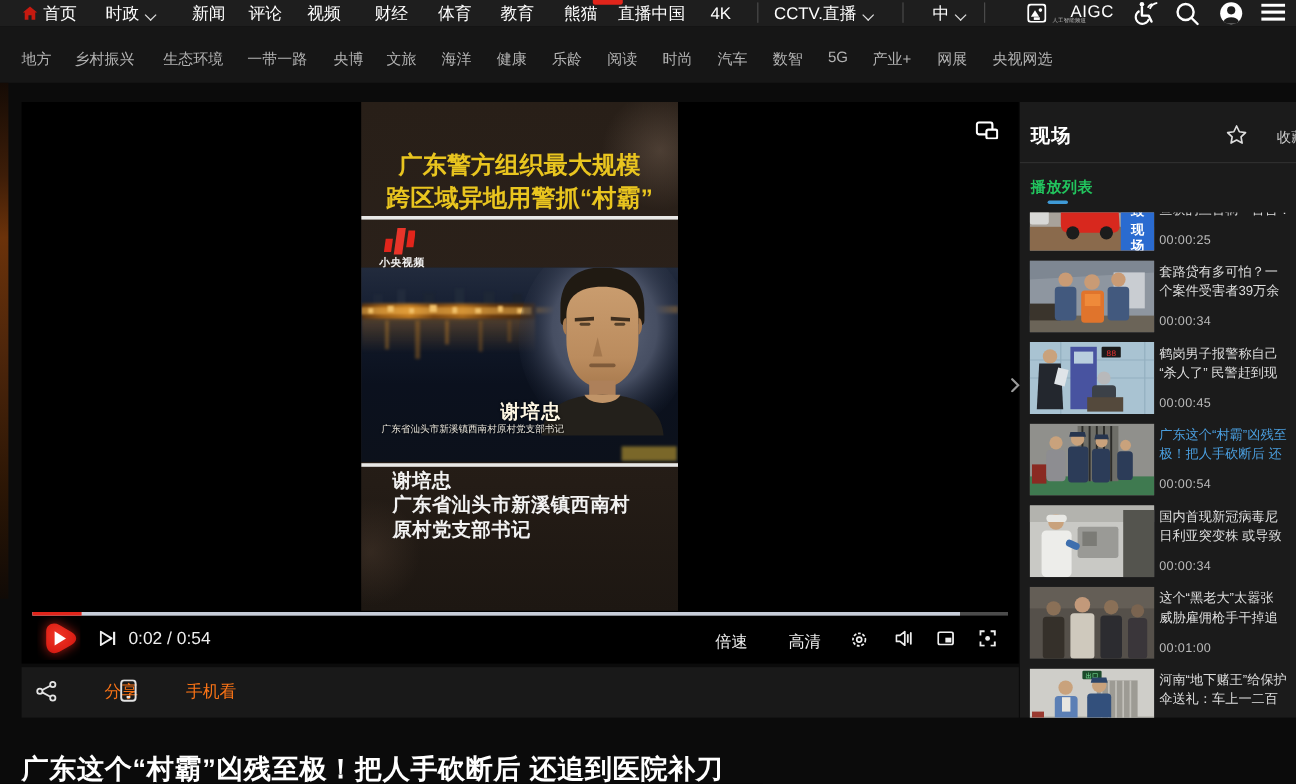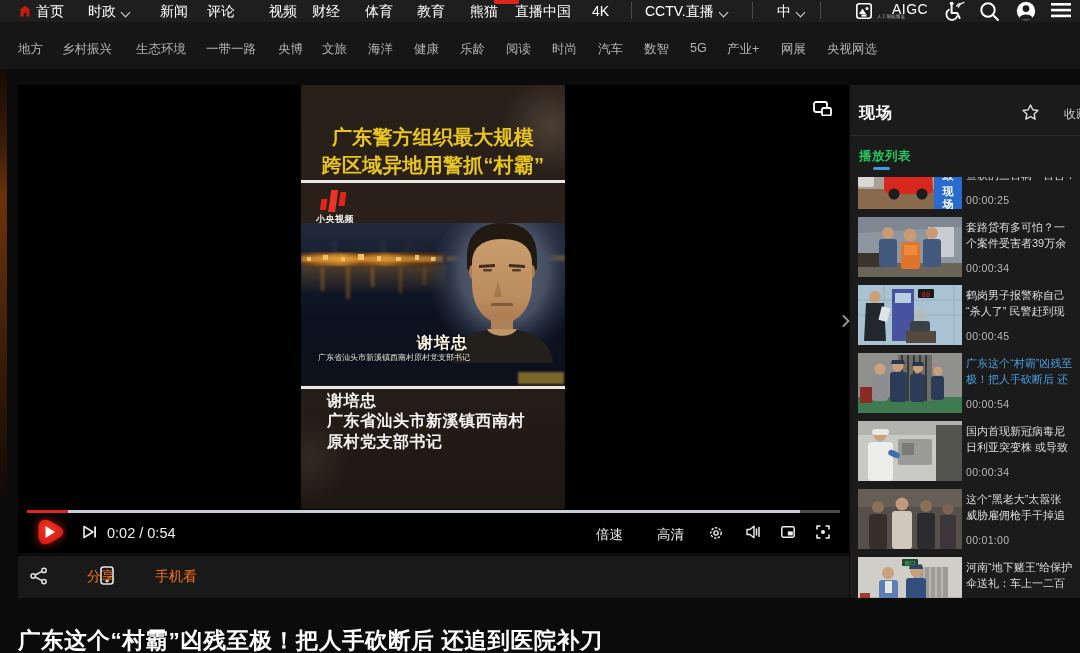--- a/index.html
+++ b/index.html
@@ -75,21 +75,21 @@
 <div id="page">
 
   <div id="topnav">
     <svg class="abs" style="left:19px;top:4.5px" width="12" height="12" viewBox="0 0 12 12">
         <path d="M6 0.5 L12 5.5 L10.4 5.5 L10.4 11.5 L7.3 11.5 L7.3 7.8 L4.7 7.8 L4.7 11.5 L1.6 11.5 L1.6 5.5 L0 5.5 Z" fill="#c61a10"></path>
       </svg>
     <span class="it" style="left:36px">首页</span>
     <span class="it" style="left:88px">时政<span class="caret"></span></span>
     <span class="it" style="left:160px">新闻</span>
     <span class="it" style="left:207px">评论</span>
-    <span class="it" style="left:269px">视频</span>
+    <span class="it" style="left:256px">视频</span>
     <span class="it" style="left:312px">财经</span>
     <span class="it" style="left:365px">体育</span>
     <span class="it" style="left:417px">教育</span>
     <span class="it" style="left:470px">熊猫</span>
     <span class="it" style="left:515px">直播中国</span>
     <div class="abs" style="left:494px;top:0;width:25px;height:4px;background:#e1251b;border-radius:0 0 2px 2px;"></div>
     <span class="it" style="left:592px">4K</span>
     <div class="sep" style="left:631px"></div>
     <span class="it" style="left:645px">CCTV.直播<span class="caret"></span></span>
     <div class="sep" style="left:752px"></div>

